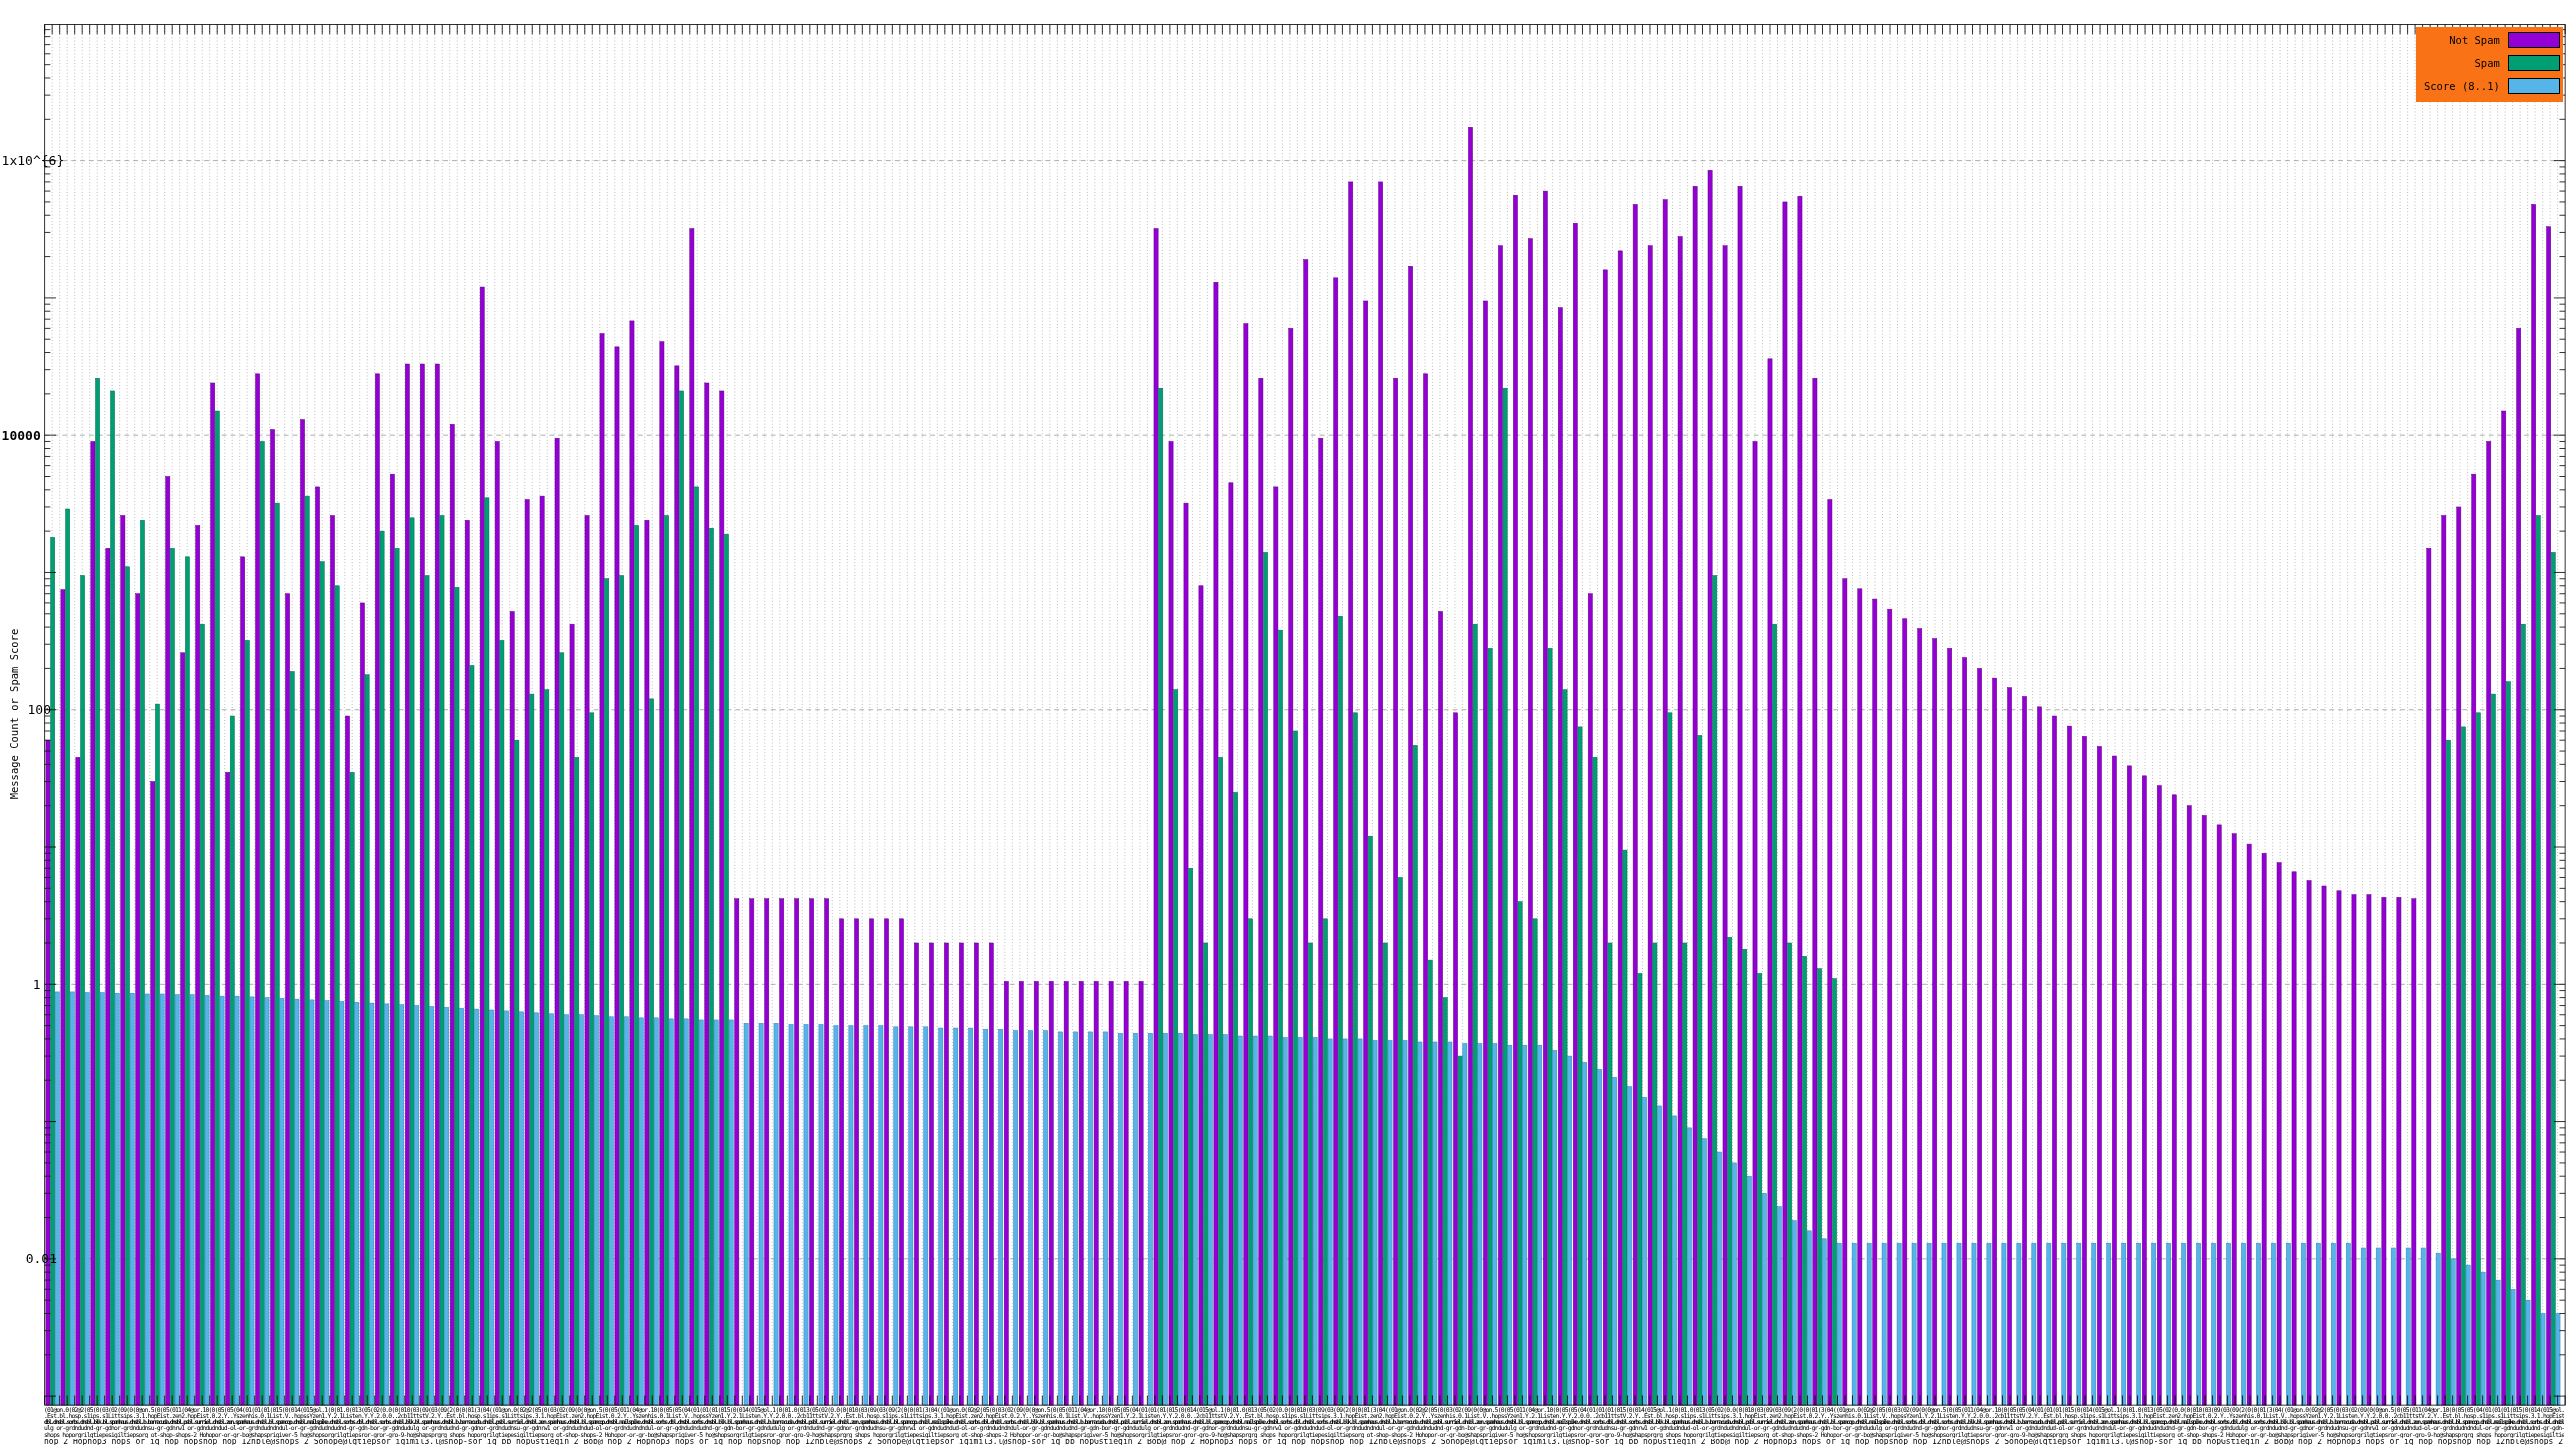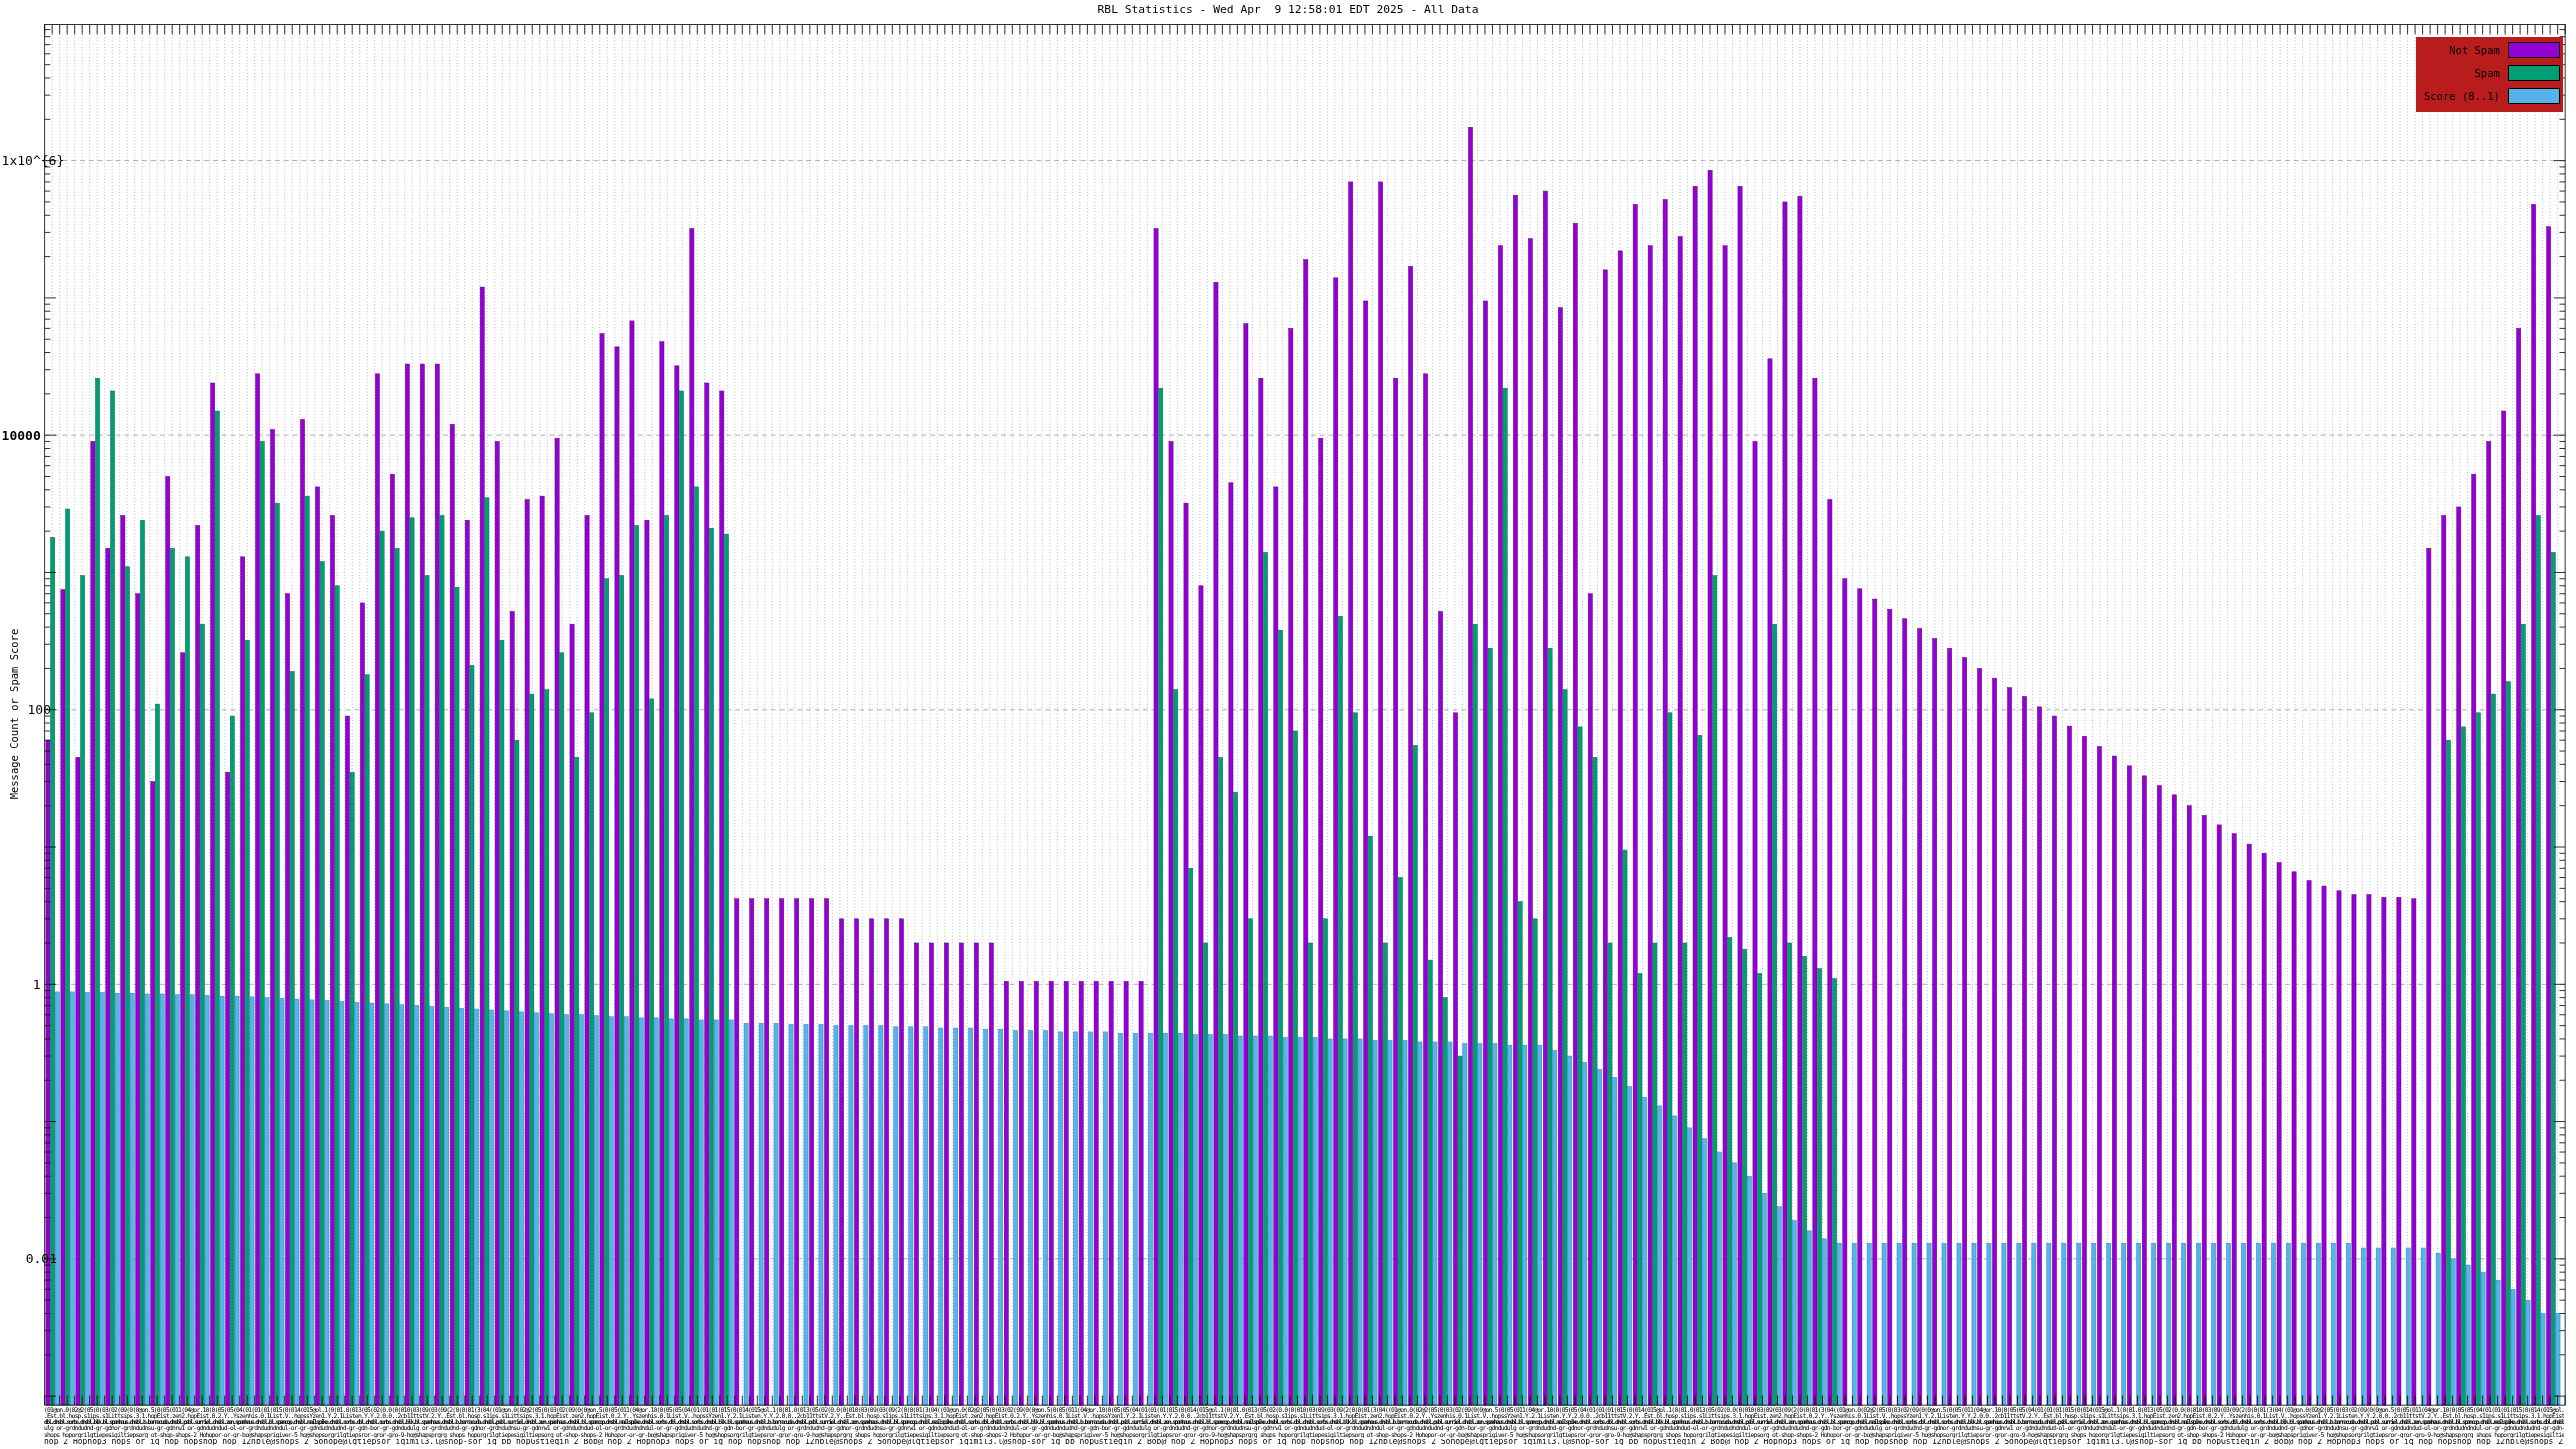--- a/index.html
+++ b/index.html
@@ -3,35 +3,34 @@
 <meta charset="utf-8">
 <style>
   html,body{margin:0;padding:0;background:#ffffff;}
   #stage{position:relative;width:2576px;height:1449px;background:#ffffff;overflow:hidden;
          font-family:"DejaVu Sans Mono","Liberation Mono",monospace;color:#000;}
   #title{position:absolute;top:3.2px;left:0;width:2576px;text-align:center;font-size:11.3px;white-space:pre;}
   #ylabel{position:absolute;left:-179px;top:708px;width:386px;text-align:center;font-size:10.5px;
           transform:rotate(-90deg);transform-origin:center center;}
   #plot-svg{position:absolute;left:0;top:0;}
   .ytick-label{position:absolute;width:39px;text-align:right;font-size:13px;line-height:13px;}
-  #legend{position:absolute;right:13px;top:37px;background:#b91c1c;padding:1.6px 3.2px 4.8px 8px;}
+  #legend{position:absolute;right:13px;top:27px;background:#f97316;padding:1.6px 3.2px 4.8px 8px;}
   .legend-row{display:flex;align-items:center;justify-content:flex-end;height:23px;}
   .legend-label{font-size:10.5px;margin-right:8px;white-space:pre;}
   .legend-swatch{width:50px;height:14.5px;border:0.8px solid #000;}
   #xlabels{position:absolute;left:44px;top:1406px;width:2520px;height:43px;overflow:hidden;}
   .garble{position:absolute;left:0;white-space:nowrap;overflow:hidden;width:2520px;
           font-size:6.4px;letter-spacing:-0.8px;line-height:6.4px;}
   .garble.heavy{font-weight:bold;letter-spacing:-1.6px;}
   .garble.sparse{font-size:8px;letter-spacing:0;}
 </style>
 </head>
 <body>
 
 <div id="stage">
-  <div id="title">RBL Statistics - Wed Apr  9 12:58:01 EDT 2025 - All Data</div>
   <div id="ylabel">Message Count or Spam Score</div>
 
   <svg id="plot-svg" width="2576" height="1449" viewBox="0 0 3200 1800">
       <g>
         <line x1="64.81845238095238" y1="30.5" x2="64.81845238095238" y2="1745.5" stroke="#9a9a9a" stroke-width="1" stroke-dasharray="1 3"></line>
         <line x1="74.13690476190476" y1="30.5" x2="74.13690476190476" y2="1745.5" stroke="#9a9a9a" stroke-width="1" stroke-dasharray="1 3"></line>
         <line x1="83.45535714285714" y1="30.5" x2="83.45535714285714" y2="1745.5" stroke="#9a9a9a" stroke-width="1" stroke-dasharray="1 3"></line>
         <line x1="92.77380952380952" y1="30.5" x2="92.77380952380952" y2="1745.5" stroke="#9a9a9a" stroke-width="1" stroke-dasharray="1 3"></line>
         <line x1="102.0922619047619" y1="30.5" x2="102.0922619047619" y2="1745.5" stroke="#9a9a9a" stroke-width="1" stroke-dasharray="1 3"></line>
         <line x1="111.41071428571429" y1="30.5" x2="111.41071428571429" y2="1745.5" stroke="#9a9a9a" stroke-width="1" stroke-dasharray="1 3"></line>

